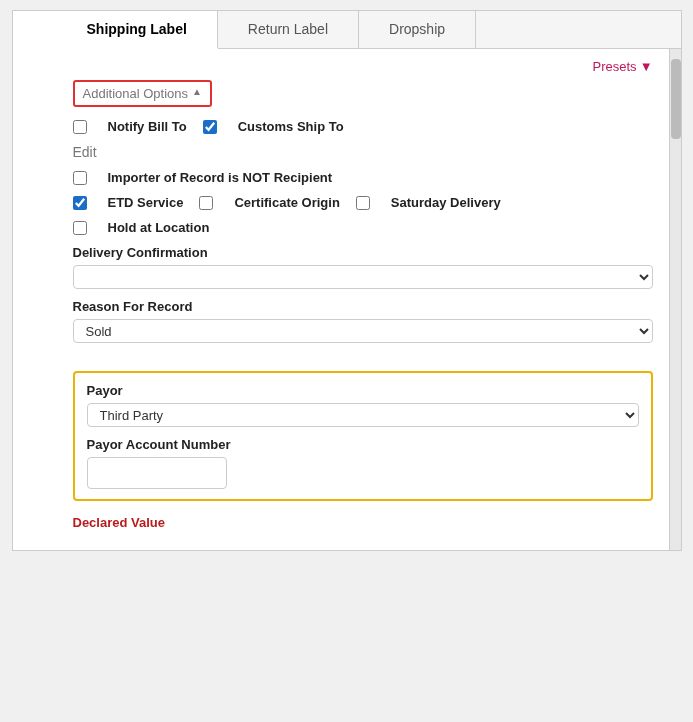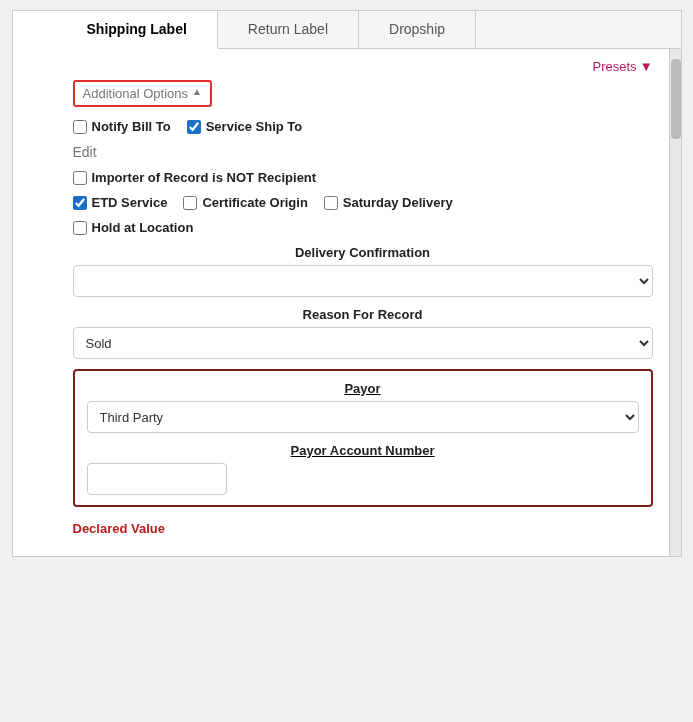--- a/index.html
+++ b/index.html
@@ -104,21 +104,21 @@
     
     .checkbox-row {
       display: flex;
       align-items: center;
       gap: 16px;
       margin-bottom: 10px;
     }
     .checkbox-item {
       display: flex;
       align-items: center;
-      gap: 5px;
+      gap: 21px;
     }
     .checkbox-item input[type="checkbox"] {
       width: 14px;
       height: 14px;
       cursor: pointer;
       accent-color: #1a6ec7;
     }
     .checkbox-label {
       font-weight: 700;
       font-size: 13px;
@@ -131,25 +131,24 @@
       cursor: pointer;
       text-decoration: none;
     }
     
     .field-label {
       font-weight: 700;
       font-size: 13px;
       color: #222;
       margin-bottom: 5px;
       margin-top: 10px;
-      text-align: center;
     }
     .form-select {
       width: 100%;
-      height: 32px;
+      height: 24px;
       border: 1px solid #cccccc;
       border-radius: 4px;
       padding: 0 8px;
       font-size: 13px;
       color: #333;
       background: #ffffff;
       appearance: auto;
       cursor: pointer;
     }
     .form-input {
@@ -157,25 +156,24 @@
       height: 32px;
       border: 1px solid #cccccc;
       border-radius: 4px;
       padding: 0 8px;
       font-size: 13px;
       color: #333;
       background: #ffffff;
     }
     
     .payor-section {
-      border: 2px solid #7f1d1d;
+      border: 2px solid #eab308;
       border-radius: 4px;
       padding: 10px 12px;
-      margin-top: 10px;
-      text-decoration: underline;
+      margin-top: 28px;
     }
     .payor-section .field-label {
       margin-top: 0;
     }
     .payor-section .field-label:not(:first-child) {
       margin-top: 10px;
     }
     
     .declared-label {
       font-weight: 700;
@@ -219,21 +217,21 @@
       </div>
 
       
       <div class="checkbox-row">
         <div class="checkbox-item">
           <input type="checkbox" id="notify-bill" style="">
           <label class="checkbox-label" for="notify-bill">Notify Bill To</label>
         </div>
         <div class="checkbox-item">
           <input type="checkbox" id="notify-ship" checked="" style="">
-          <label class="checkbox-label" for="notify-ship">Service Ship To</label>
+          <label class="checkbox-label" for="notify-ship">Customs Ship To</label>
         </div>
       </div>
 
       
       <div class="checkbox-row">
         <a class="edit-link">Edit</a>
       </div>
 
       
       <div class="checkbox-row">

